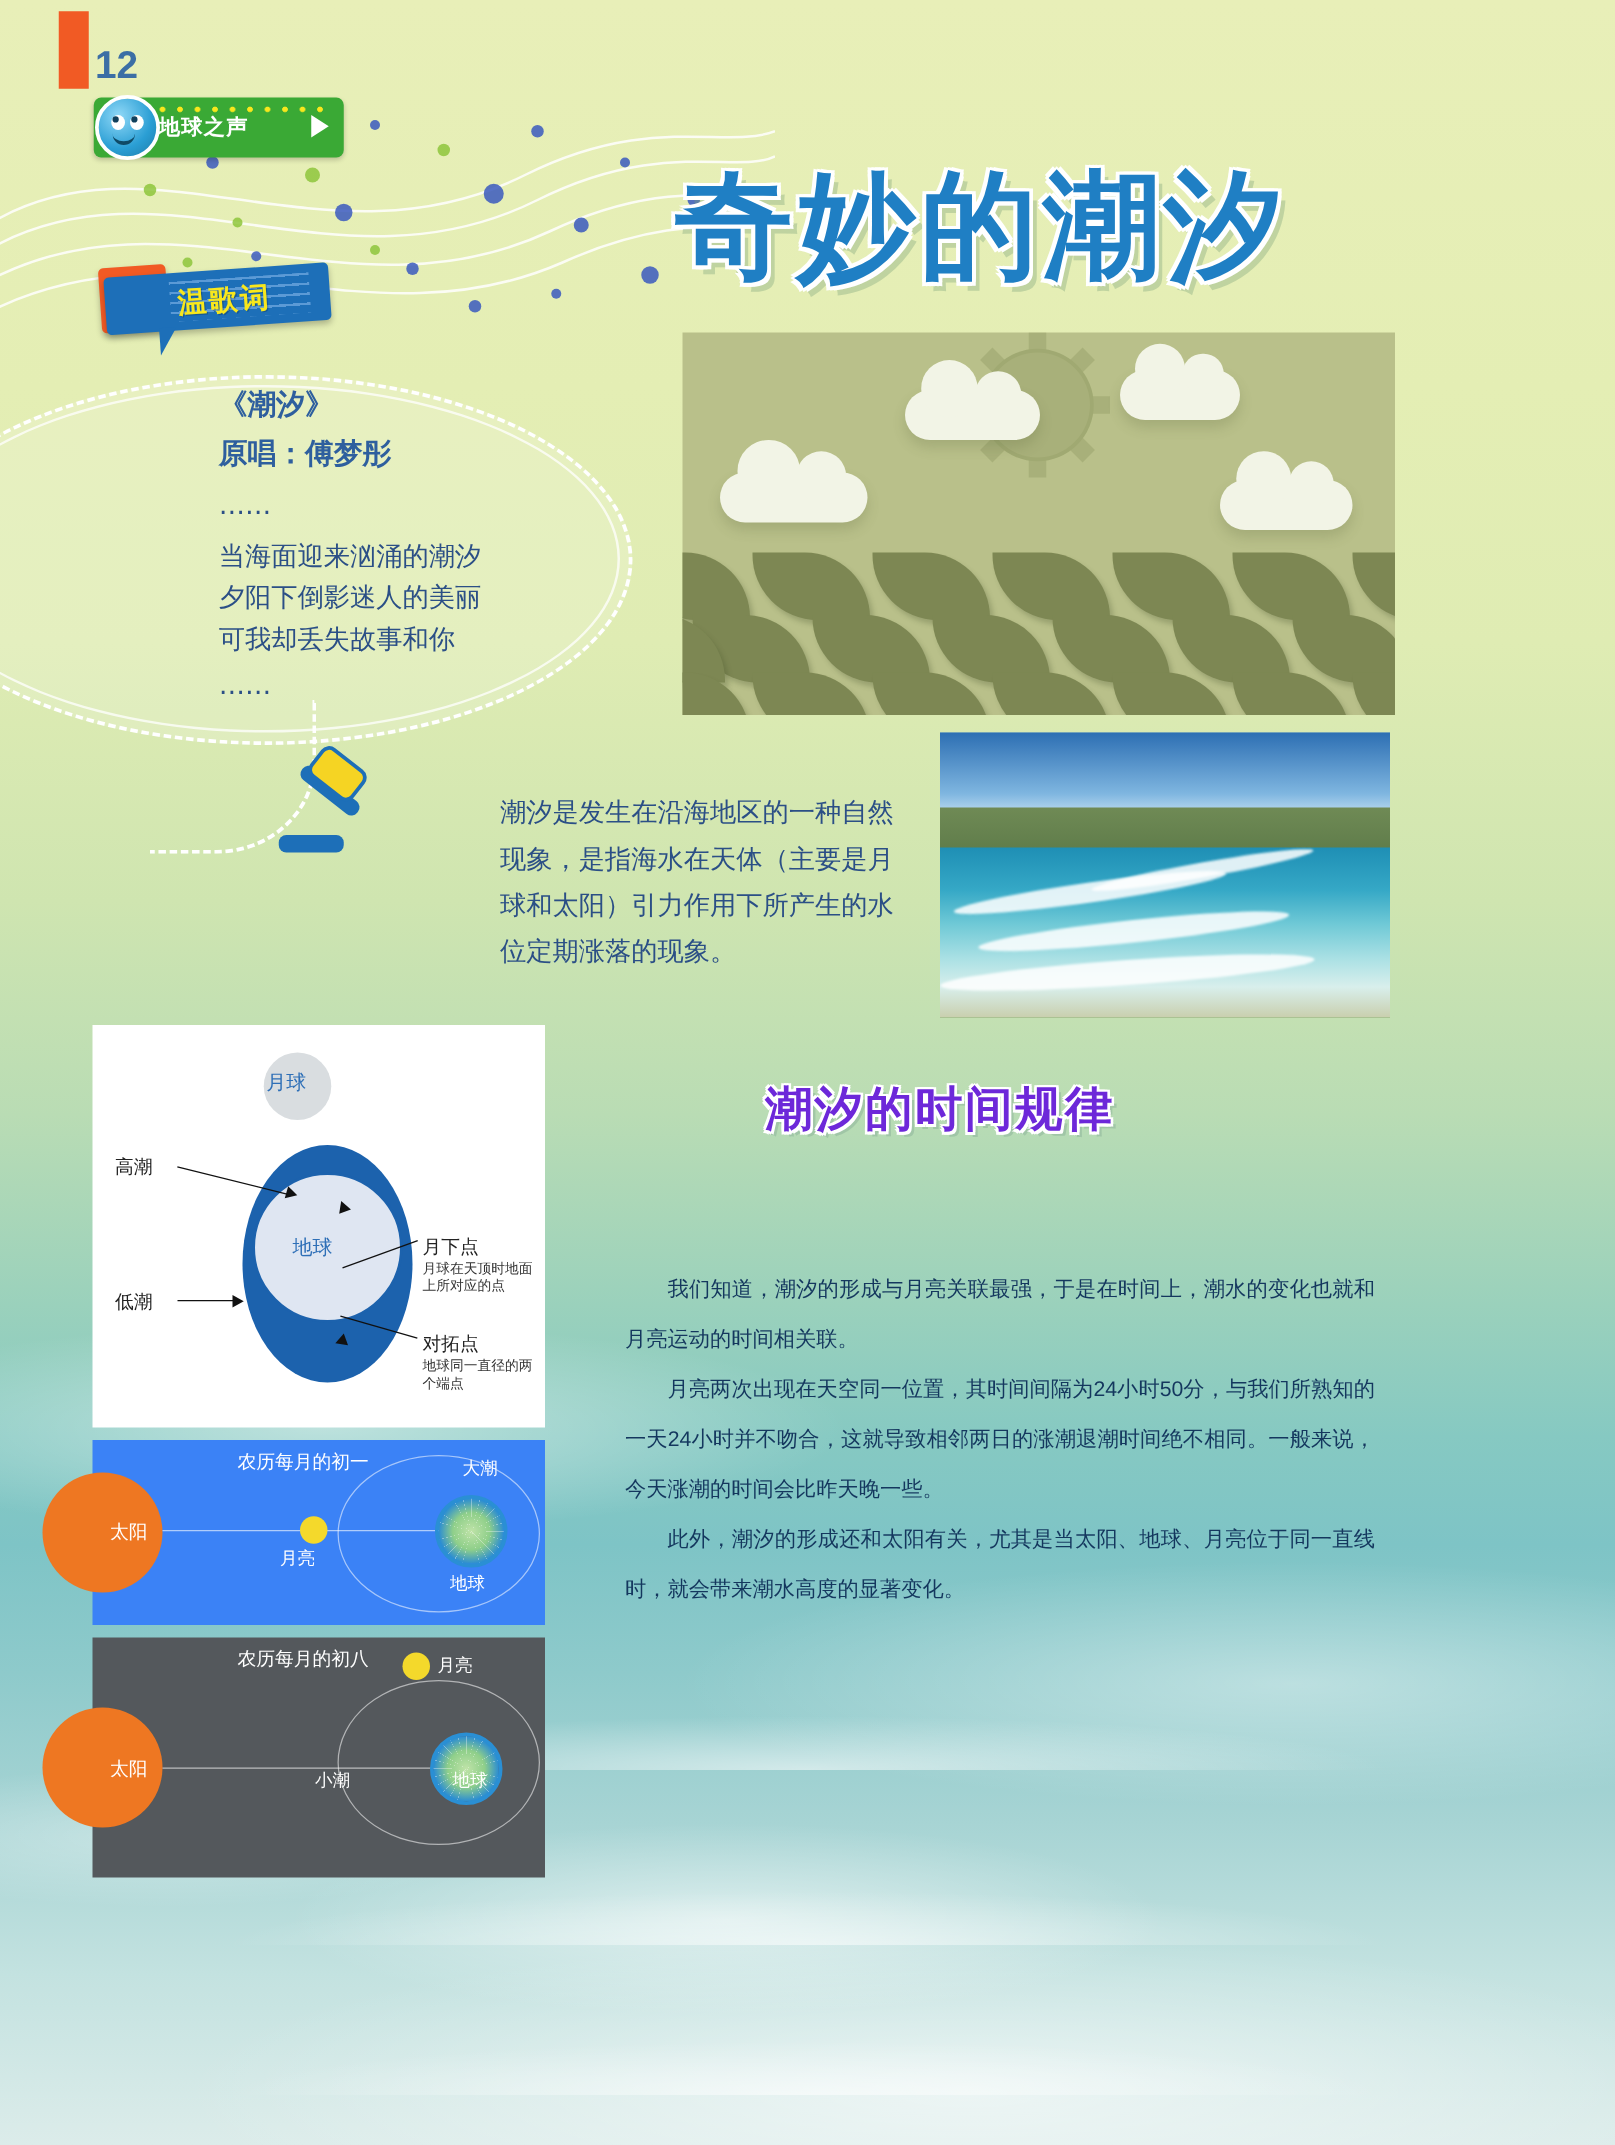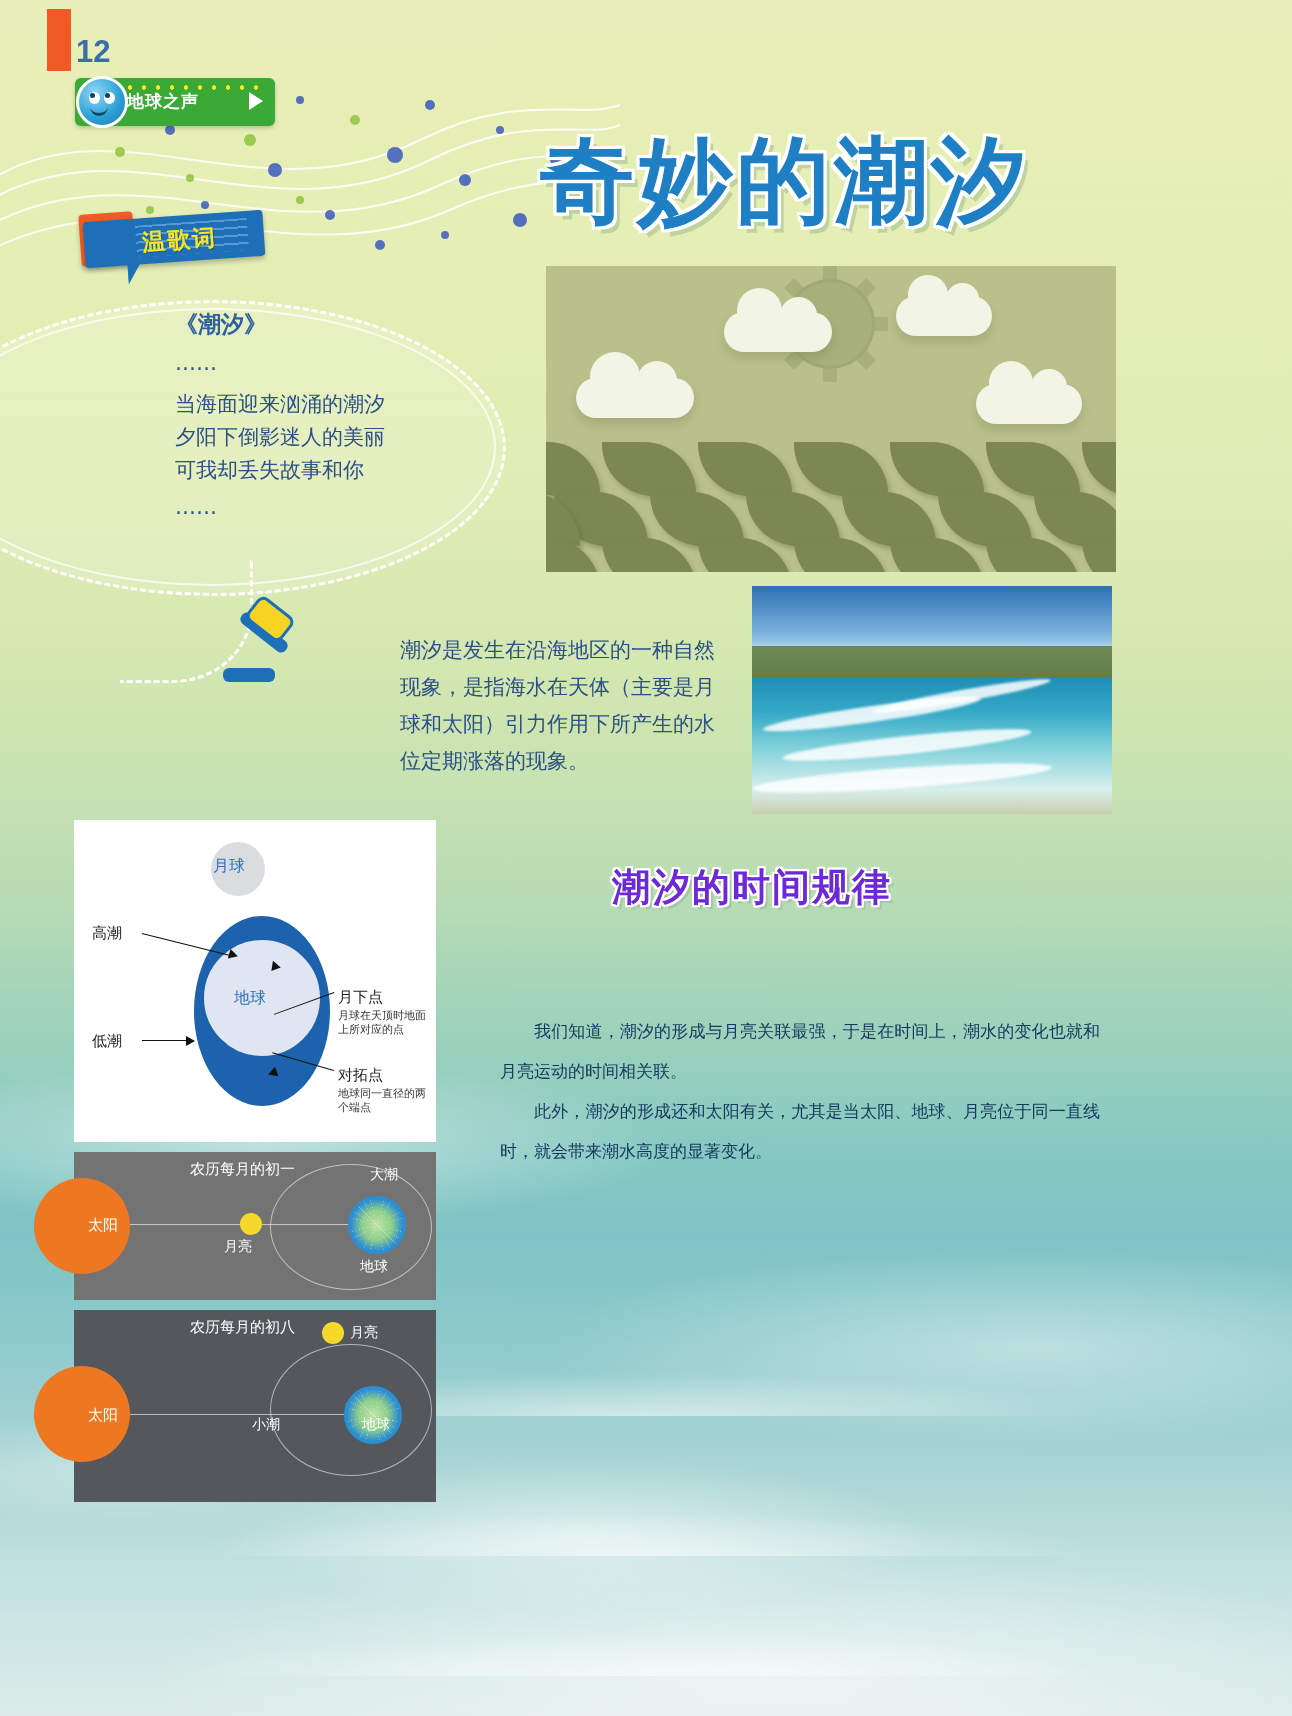--- a/index.html
+++ b/index.html
@@ -436,21 +436,21 @@
     border-left: 9px solid #111111;
     border-top: 5px solid transparent;
     border-bottom: 5px solid transparent;
   }
 
   
   .diagram2 {
     position: absolute;
     left: 74px; top: 1152px;
     width: 362px; height: 148px;
-    background: #737373;
+    background: #3b82f6;
   }
   .diagram3 {
     position: absolute;
     left: 74px; top: 1310px;
     width: 362px; height: 192px;
     background: #54585c;
   }
   .d-title {
     position: absolute;
     top: 8px;
@@ -605,20 +605,21 @@
   <div class="text">温歌词</div>
 </div>
 <div class="tag-pointer"></div>
 
 <div class="speech-oval"></div>
 <div class="speech-oval2"></div>
 <div class="speech-tail"></div>
 
 <div class="lyrics-block">
   <div class="lyrics-title">《潮汐》</div>
+  <div class="lyrics-artist">原唱：傅梦彤</div>
   <div class="lyrics-line">……</div>
   <div class="lyrics-line" style="margin-top:8px;">当海面迎来汹涌的潮汐</div>
   <div class="lyrics-line">夕阳下倒影迷人的美丽</div>
   <div class="lyrics-line">可我却丢失故事和你</div>
   <div class="lyrics-line" style="margin-top:4px;">……</div>
 </div>
 
 <div class="mic">
   <div class="stick"></div>
   <div class="head"></div>
@@ -747,14 +748,15 @@
     <div class="d-earth-grid"></div>
   </div>
   <div class="d-label" style="left:288px; top:106px;">地球</div>
   <div class="d-label" style="left:178px; top:106px;">小潮</div>
 </div>
 
 <div class="section-title">潮汐的时间规律</div>
 <div class="article">
   <p style="text-indent:0; padding-left:0; margin-top:52px;">&nbsp;</p>
   <p>我们知道，潮汐的形成与月亮关联最强，于是在时间上，潮水的变化也就和月亮运动的时间相关联。</p>
+  <p>月亮两次出现在天空同一位置，其时间间隔为24小时50分，与我们所熟知的一天24小时并不吻合，这就导致相邻两日的涨潮退潮时间绝不相同。一般来说，今天涨潮的时间会比昨天晚一些。</p>
   <p>此外，潮汐的形成还和太阳有关，尤其是当太阳、地球、月亮位于同一直线时，就会带来潮水高度的显著变化。</p>
 </div>
 
 </body></html>

